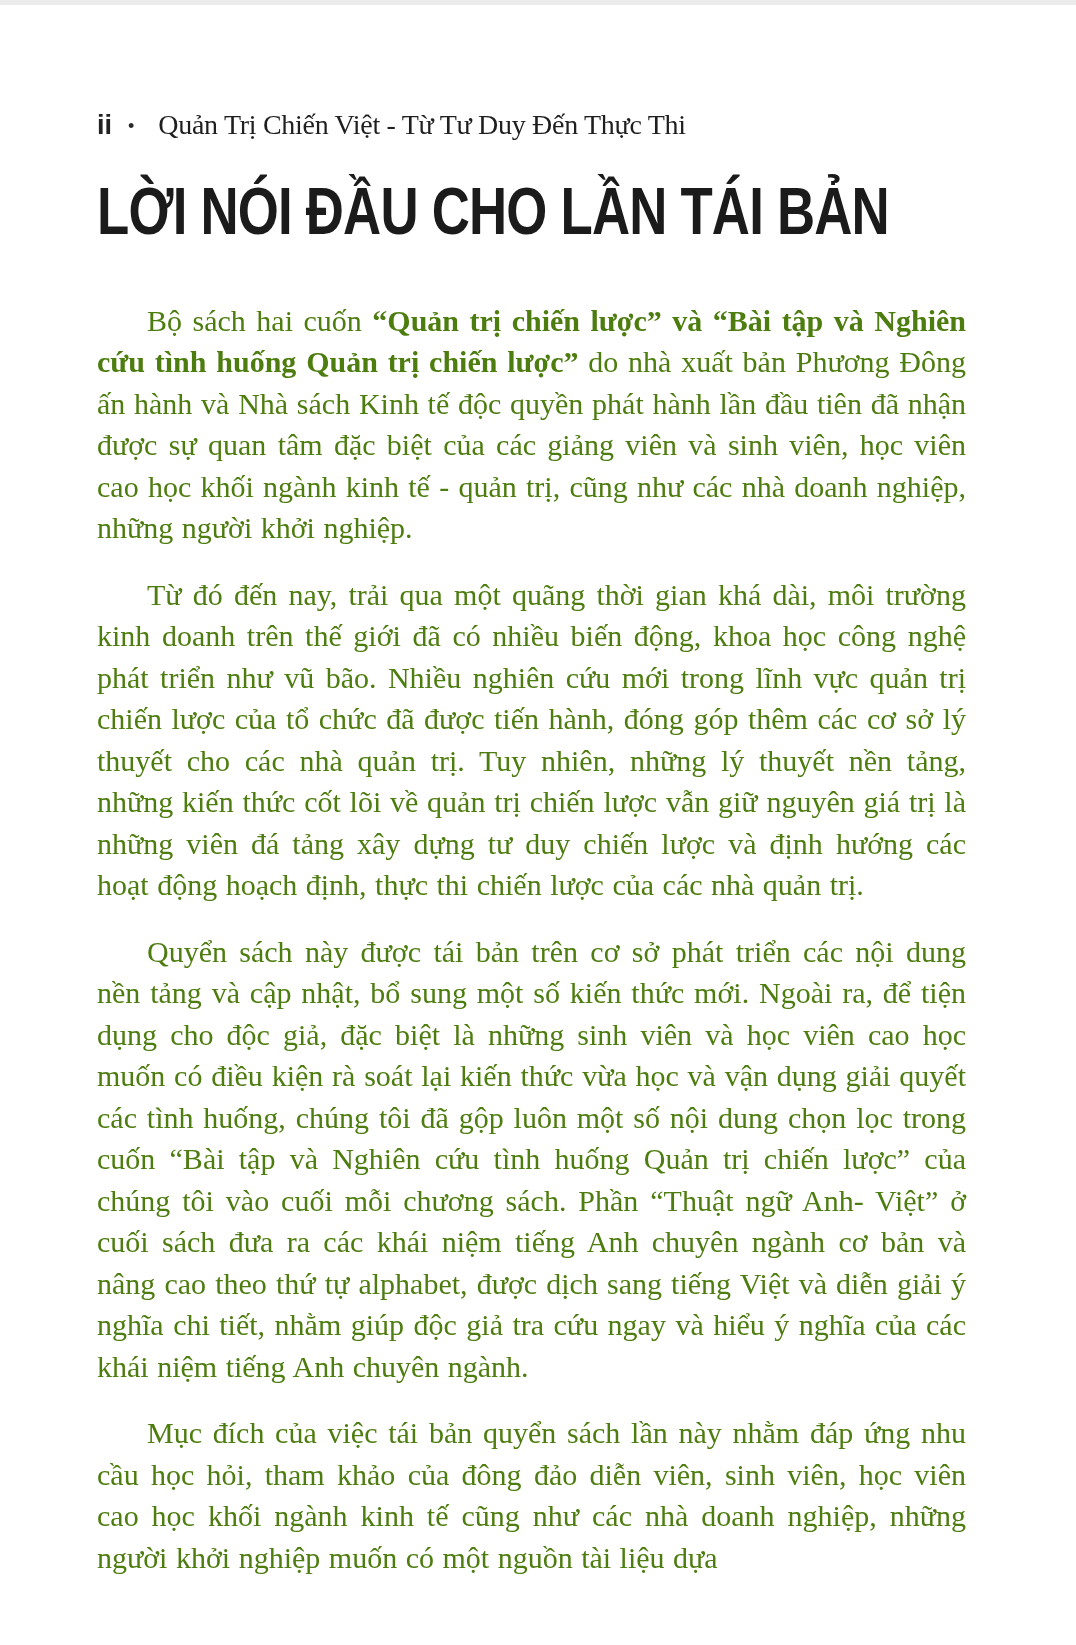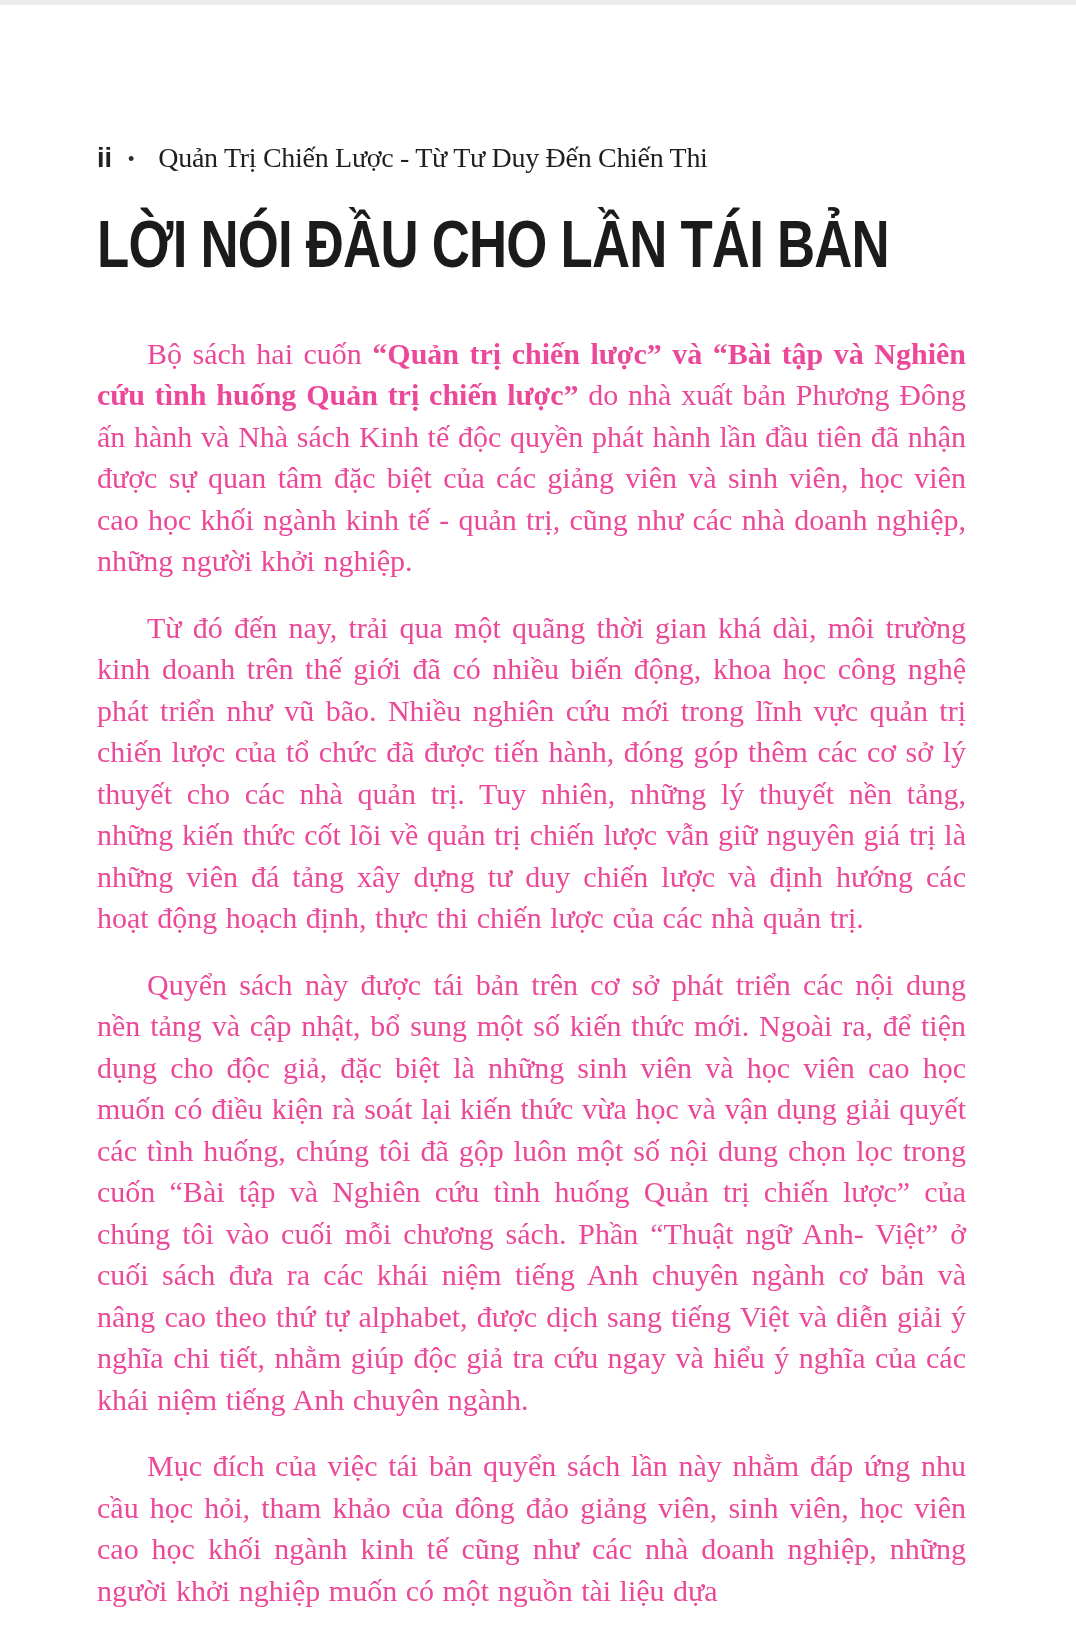--- a/index.html
+++ b/index.html
@@ -20,21 +20,20 @@
   .top-edge {
     position: absolute;
     top: 0; left: 0;
     width: 100%;
     height: 5px;
     background: #ececec;
   }
 
   .page {
     padding: 108px 110px 0 97px; 
-    margin-top: 33px;
   }
 
   
   .running-header {
     display: flex;
     align-items: baseline;
     font-size: 28px;
     line-height: 1.2;
     margin-bottom: 36px;
     white-space: nowrap;
@@ -77,43 +76,43 @@
     letter-spacing: -1px;
   }
 
   
   .body-text p {
     font-size: 30px;
     line-height: 41.5px;
     text-align: justify;
     text-indent: 50px;
     margin-bottom: 25px;
-    color: #ec4899;
+    color: #4d7c0f;
     word-spacing: 1px;
   }
   .body-text p:last-child { margin-bottom: 0; }
   .body-text .bold { font-weight: bold; }
 </style>
 </head>
 <body>
 
 <div class="top-edge"></div>
 
 <div class="page">
 
   <div class="running-header">
     <span class="page-number">ii</span>
     <span class="header-sep">•</span>
-    <span class="running-title">Quản Trị Chiến Lược - Từ Tư Duy Đến Chiến Thi</span>
+    <span class="running-title">Quản Trị Chiến Việt - Từ Tư Duy Đến Thực Thi</span>
   </div>
 
   <h1 class="chapter-title">
     <span class="squeeze">LỜI NÓI ĐẦU CHO LẦN TÁI BẢN</span>
   </h1>
 
   <div class="body-text">
     <p><span>Bộ sách hai cuốn </span><span class="bold">“Quản trị chiến lược” và “Bài tập và Nghiên cứu tình huống Quản trị chiến lược”</span><span> do nhà xuất bản Phương Đông ấn hành và Nhà sách Kinh tế độc quyền phát hành lần đầu tiên đã nhận được sự quan tâm đặc biệt của các giảng viên và sinh viên, học viên cao học khối ngành kinh tế - quản trị, cũng như các nhà doanh nghiệp, những người khởi nghiệp.</span></p>
     <p><span>Từ đó đến nay, trải qua một quãng thời gian khá dài, môi trường kinh doanh trên thế giới đã có nhiều biến động, khoa học công nghệ phát triển như vũ bão. Nhiều nghiên cứu mới trong lĩnh vực quản trị chiến lược của tổ chức đã được tiến hành, đóng góp thêm các cơ sở lý thuyết cho các nhà quản trị. Tuy nhiên, những lý thuyết nền tảng, những kiến thức cốt lõi về quản trị chiến lược vẫn giữ nguyên giá trị là những viên đá tảng xây dựng tư duy chiến lược và định hướng các hoạt động hoạch định, thực thi chiến lược của các nhà quản trị.</span></p>
     <p><span>Quyển sách này được tái bản trên cơ sở phát triển các nội dung nền tảng và cập nhật, bổ sung một số kiến thức mới. Ngoài ra, để tiện dụng cho độc giả, đặc biệt là những sinh viên và học viên cao học muốn có điều kiện rà soát lại kiến thức vừa học và vận dụng giải quyết các tình huống, chúng tôi đã gộp luôn một số nội dung chọn lọc trong cuốn “Bài tập và Nghiên cứu tình huống Quản trị chiến lược” của chúng tôi vào cuối mỗi chương sách. Phần “Thuật ngữ Anh- Việt” ở cuối sách đưa ra các khái niệm tiếng Anh chuyên ngành cơ bản và nâng cao theo thứ tự alphabet, được dịch sang tiếng Việt và diễn giải ý nghĩa chi tiết, nhằm giúp độc giả tra cứu ngay và hiểu ý nghĩa của các khái niệm tiếng Anh chuyên ngành.</span></p>
-    <p><span>Mục đích của việc tái bản quyển sách lần này nhằm đáp ứng nhu cầu học hỏi, tham khảo của đông đảo giảng viên, sinh viên, học viên cao học khối ngành kinh tế cũng như các nhà doanh nghiệp, những người khởi nghiệp muốn có một nguồn tài liệu dựa</span></p>
+    <p><span>Mục đích của việc tái bản quyển sách lần này nhằm đáp ứng nhu cầu học hỏi, tham khảo của đông đảo diễn viên, sinh viên, học viên cao học khối ngành kinh tế cũng như các nhà doanh nghiệp, những người khởi nghiệp muốn có một nguồn tài liệu dựa</span></p>
   </div>
 
 </div>
 
 </body></html>

